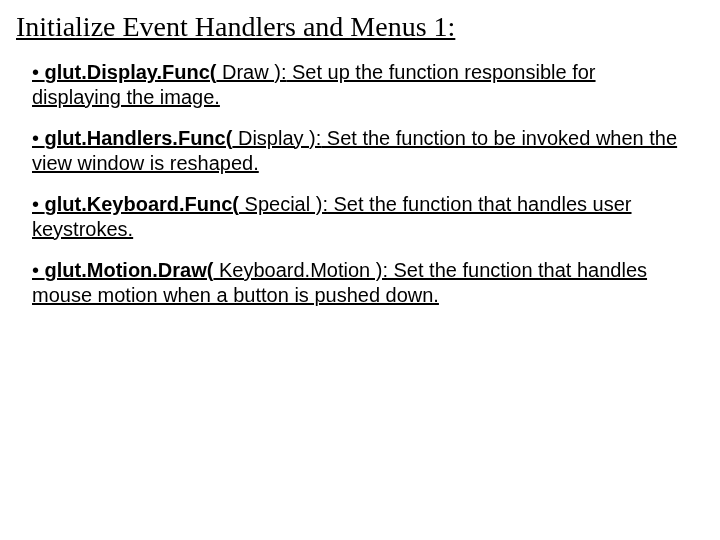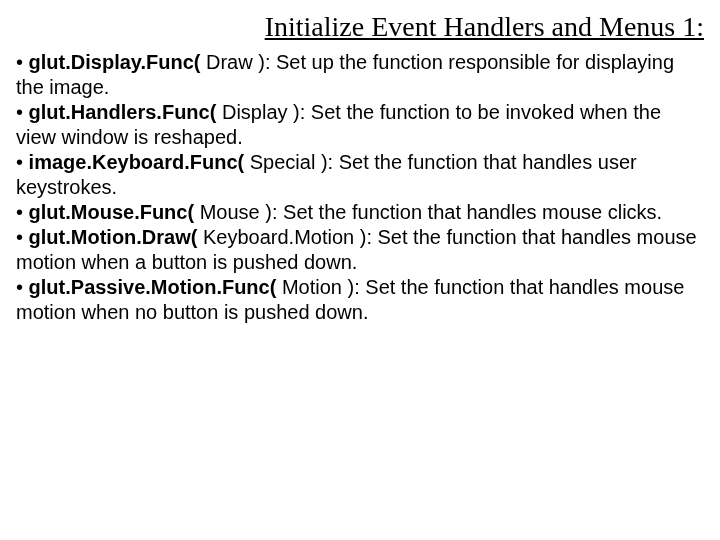--- a/index.html
+++ b/index.html
@@ -15,29 +15,29 @@
     padding: 10px 16px 0 16px;
     box-sizing: border-box;
   }
   .title {
     font-size: 28px;
     font-weight: normal;
     text-decoration: underline;
     margin: 0 0 6px 0;
     line-height: 1.2;
     font-family: "Times New Roman", Times, serif;
-    text-align: right;
   }
   .body {
     font-size: 20px;
     line-height: 1.25;
     font-family: Arial, Helvetica, sans-serif;
   }
   .item {
-    margin: 0;
+    margin: 16px;
+    text-decoration: underline;
   }
   .bold {
     font-weight: bold;
   }
 </style>
 </head>
 <body>
 
 <div class="slide">
   <h1 class="title">Initialize Event Handlers and Menus 1:</h1>
@@ -45,28 +45,20 @@
     <div class="item">
       <span>•</span>
       <span class="bold">glut.Display.Func(</span><span> Draw ):</span><span> Set up the function responsible for displaying the image.</span>
     </div>
     <div class="item">
       <span>•</span>
       <span class="bold">glut.Handlers.Func(</span><span> Display ):</span><span> Set the function to be invoked when the view window is reshaped.</span>
     </div>
     <div class="item">
       <span>•</span>
-      <span class="bold">image.Keyboard.Func(</span><span> Special ):</span><span> Set the function that handles user keystrokes.</span>
-    </div>
-    <div class="item">
-      <span>•</span>
-      <span class="bold">glut.Mouse.Func(</span><span> Mouse ):</span><span> Set the function that handles mouse clicks.</span>
+      <span class="bold">glut.Keyboard.Func(</span><span> Special ):</span><span> Set the function that handles user keystrokes.</span>
     </div>
     <div class="item">
       <span>•</span>
       <span class="bold">glut.Motion.Draw(</span><span> Keyboard.Motion ):</span><span> Set the function that handles mouse motion when a button is pushed down.</span>
     </div>
-    <div class="item">
-      <span>•</span>
-      <span class="bold">glut.Passive.Motion.Func(</span><span> Motion ):</span><span> Set the function that handles mouse motion when no button is pushed down.</span>
-    </div>
   </div>
 </div>
 
 </body></html>

